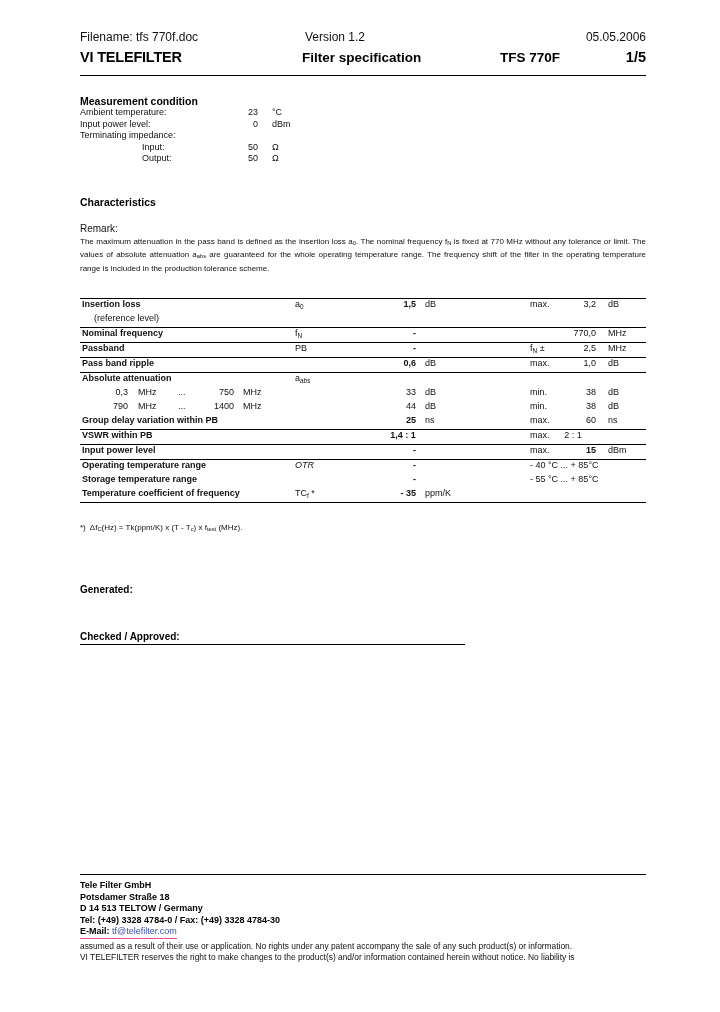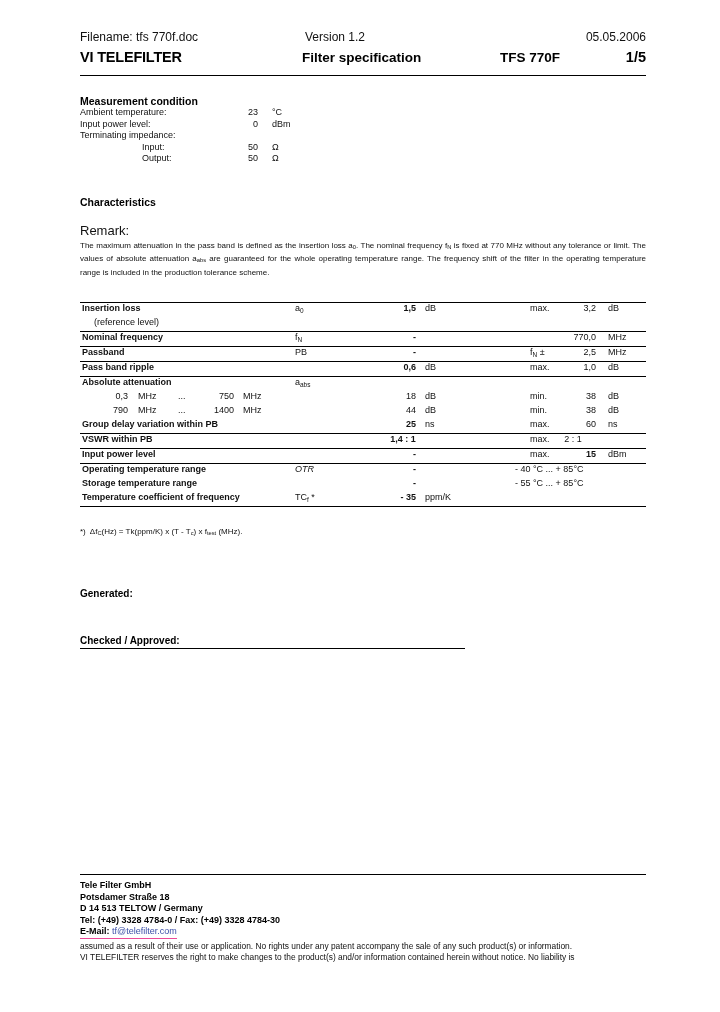--- a/index.html
+++ b/index.html
@@ -63,21 +63,21 @@
     font-size: 9px;
     color: #111;
   }
   .mc-row .lbl  { position: absolute; left: 0; }
   .mc-row .lbl.ind { left: 62px; }
   .mc-row .val  { position: absolute; left: 150px; width: 28px; text-align: right; }
   .mc-row .unit { position: absolute; left: 192px; }
 
   
   .char { margin-top: 31px; }
-  .remark-label { font-size: 13px; color: #111; margin-top: 15px; }
+  .remark-label { font-size: 10px; color: #111; margin-top: 15px; }
   .remark-body {
     font-size: 8px;
     color: #111;
     line-height: 12.5px;
     text-align: justify;
     margin-top: 2px;
     width: 566px;
   }
   sub { font-size: 0.72em; vertical-align: -0.25em; }
 
@@ -102,21 +102,21 @@
   }
   .trow.b { font-weight: bold; }
   .trow .name   { position: absolute; left: 2px; }
   .trow .name.sub2 { left: 14px; font-weight: normal; }
   .trow .sym    { position: absolute; left: 215px; }
   .trow .typ    { position: absolute; left: 300px; width: 36px; text-align: right; }
   .trow .tunit  { position: absolute; left: 345px; }
   .trow .tolpre { position: absolute; left: 450px; }
   .trow .tolval { position: absolute; left: 470px; width: 46px; text-align: right; }
   .trow .tolunit{ position: absolute; left: 528px; }
-  .trow .tolwide{ position: absolute; left: 435px; white-space: nowrap; }
+  .trow .tolwide{ position: absolute; left: 450px; white-space: nowrap; }
   .trow .typwide{ position: absolute; left: 300px; width: 46px; text-align: center; }
   .trow .tolctr { position: absolute; left: 470px; width: 46px; text-align: center; }
 
   
   .trow .f1 { position: absolute; left: 18px; width: 30px; text-align: right; }
   .trow .u1 { position: absolute; left: 58px; }
   .trow .dots { position: absolute; left: 98px; }
   .trow .f2 { position: absolute; left: 120px; width: 34px; text-align: right; }
   .trow .u2 { position: absolute; left: 163px; }
 
@@ -279,21 +279,21 @@
           <div class="trow b">
             <span class="name">Absolute attenuation</span>
             <span class="sym" style="font-weight: normal;">a<sub>abs</sub></span>
           </div>
           <div class="trow">
             <span class="f1">0,3</span>
             <span class="u1">MHz</span>
             <span class="dots">...</span>
             <span class="f2">750</span>
             <span class="u2">MHz</span>
-            <span class="typ">18</span>
+            <span class="typ">33</span>
             <span class="tunit" style="font-weight: normal;">dB</span>
             <span class="tolpre" style="font-weight: normal;">min.</span>
             <span class="tolval" style="font-weight: normal;">38</span>
             <span class="tolunit" style="font-weight: normal;">dB</span>
           </div>
           <div class="trow">
             <span class="f1">790</span>
             <span class="u1">MHz</span>
             <span class="dots">...</span>
             <span class="f2">1400</span>

